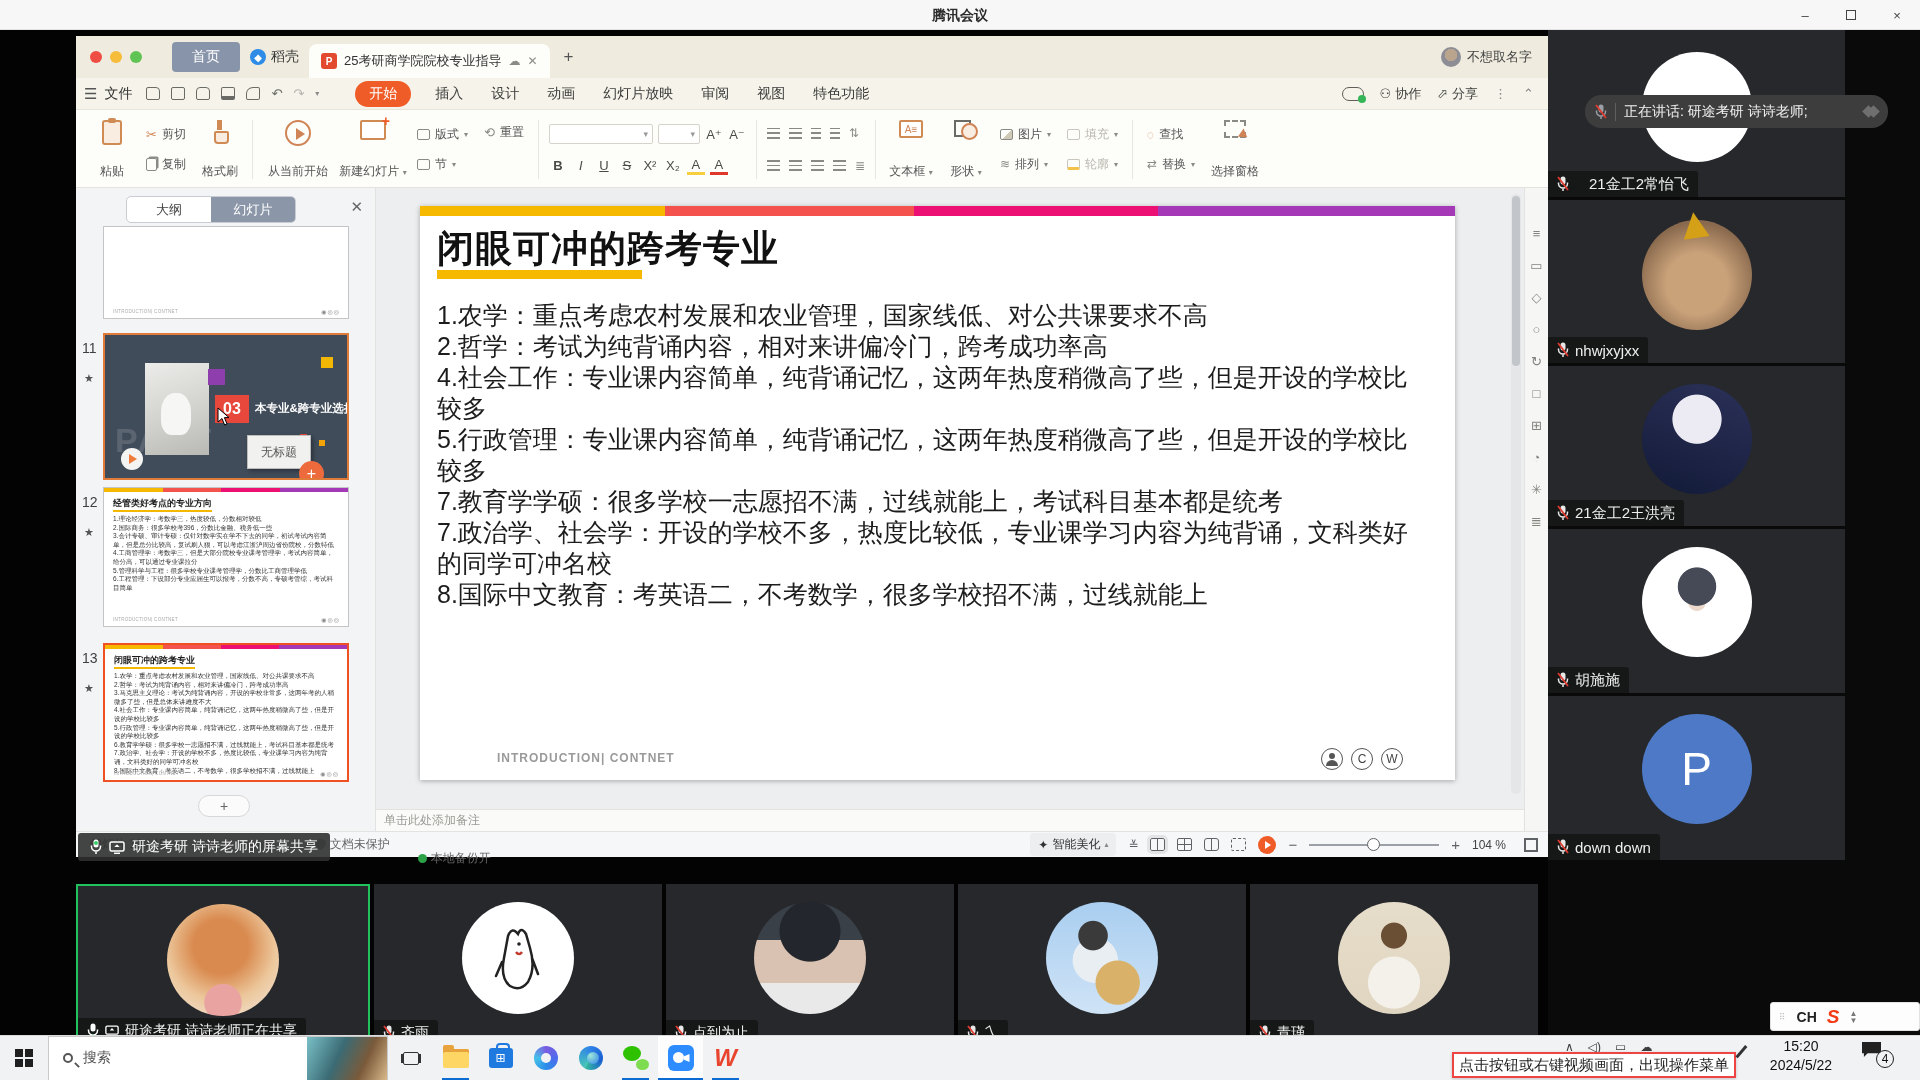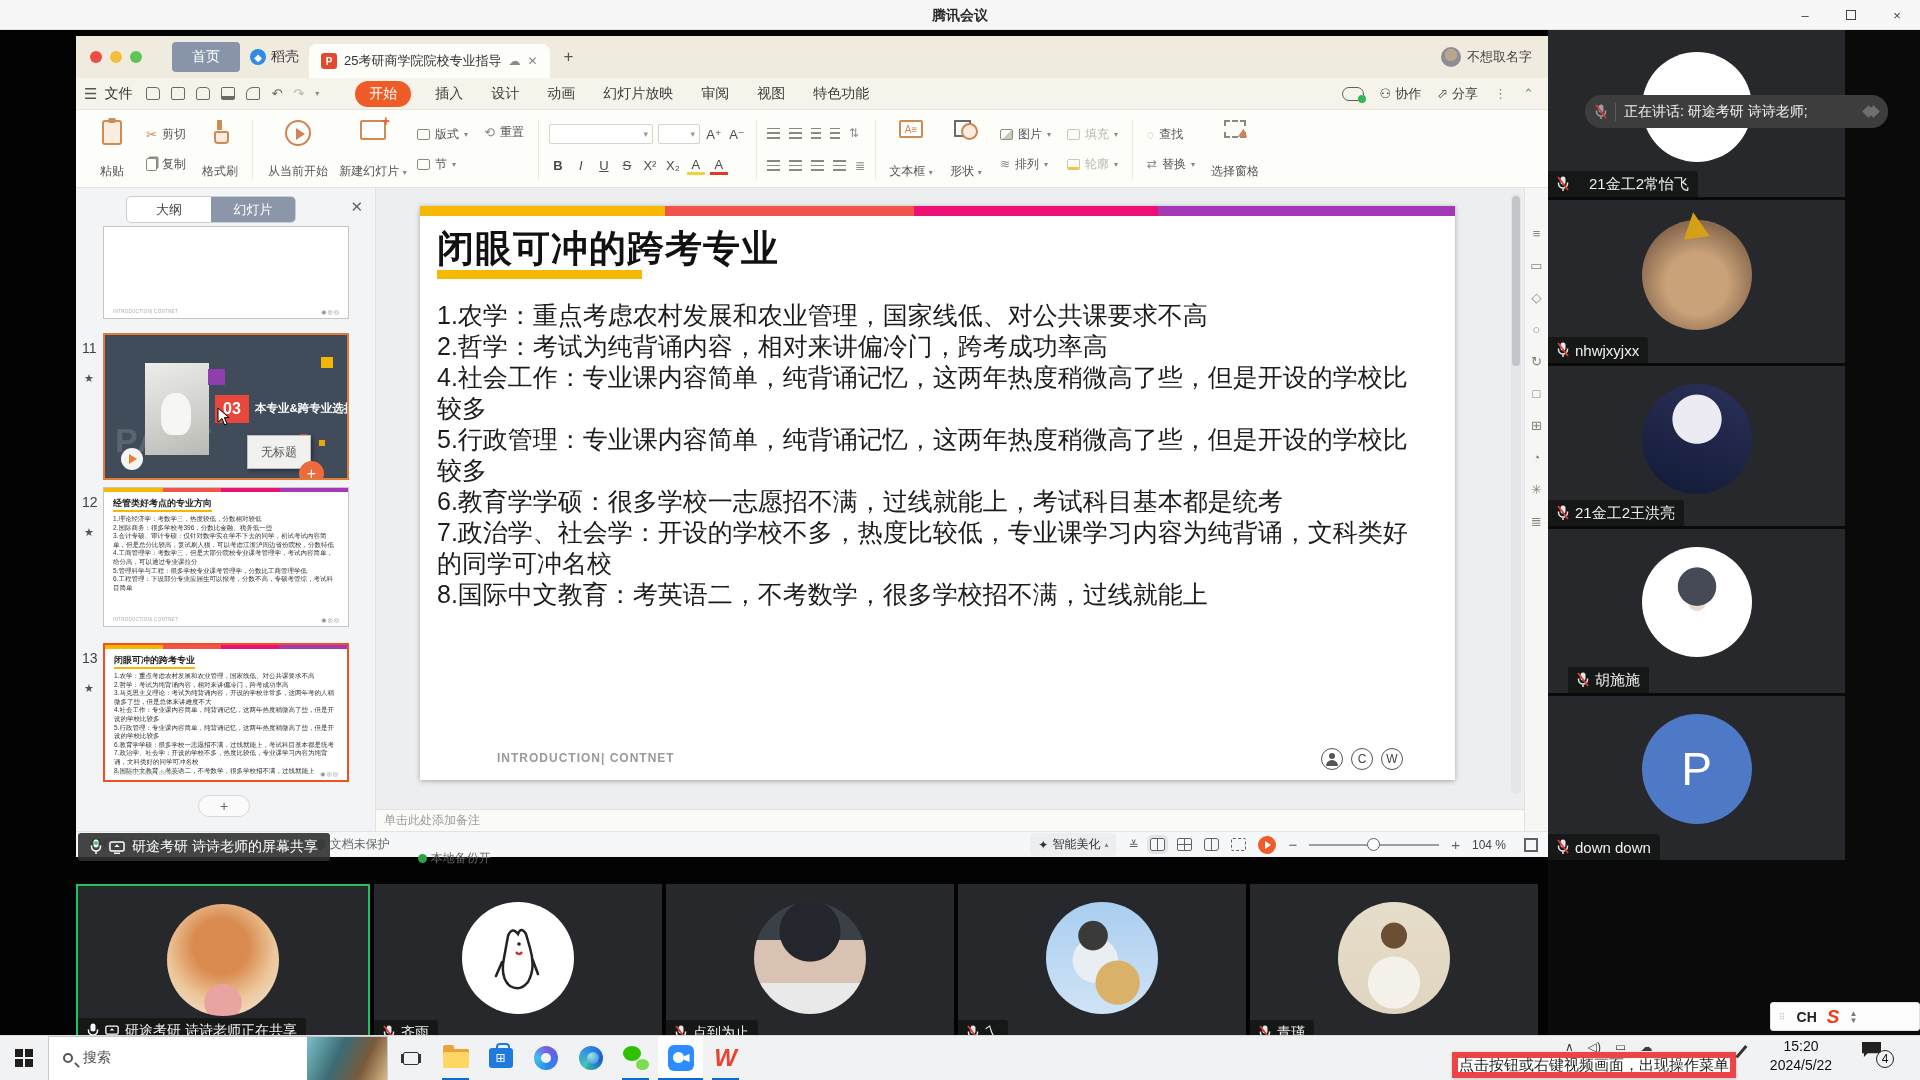--- a/index.html
+++ b/index.html
@@ -190,21 +190,21 @@
   .m365-ico::after { content:""; position:absolute; left:7px; top:7px; width:10px; height:10px; border-radius:50%; background:#f0f2f4; }
   .edge-ico { width:24px; height:24px; border-radius:50%; background:conic-gradient(from 210deg,#49c6b8,#2f83e8 40%,#1a5fd0 70%,#35b8a0); position:relative; }
   .edge-ico::after { content:""; position:absolute; left:8px; top:6px; width:12px; height:12px; border-radius:50%; background:radial-gradient(circle at 30% 30%, #9ee8d8, #2f83e8); }
   .wechat-ico { width:26px; height:24px; position:relative; }
   .wechat-ico::before { content:""; position:absolute; left:0; top:0; width:18px; height:15px; border-radius:50%; background:#2dc100; }
   .wechat-ico::after { content:""; position:absolute; right:0; bottom:0; width:13px; height:11px; border-radius:50%; background:#7ddc4f; }
   .meet-ico { width:26px; height:26px; border-radius:6px; background:#2d8cff; position:relative; }
   .meet-ico::before { content:""; position:absolute; left:5px; top:7px; width:11px; height:11px; border-radius:50%; background:#fff; }
   .meet-ico::after { content:""; position:absolute; right:4px; top:9px; width:6px; height:8px; background:#fff; clip-path:polygon(0 30%,100% 0,100% 100%,0 70%); }
   .wps-ico { font-size:24px; font-weight:800; color:#e8442e; font-style:italic; }
-  #tray-tip { position:absolute; left:1452px; top:1052px; width:284px; height:26px; background:#fff; border:6px solid #ef4444; box-shadow:0 1px 3px rgba(0,0,0,.2); display:flex; align-items:center; justify-content:center; font-size:15px; color:#1f1f1f; z-index:20; }
+  #tray-tip { position:absolute; left:1452px; top:1052px; width:284px; height:26px; background:#fff; border:2px solid #ef4444; box-shadow:0 1px 3px rgba(0,0,0,.2); display:flex; align-items:center; justify-content:center; font-size:15px; color:#1f1f1f; z-index:20; }
   #tray-icons { position:absolute; left:1565px; top:1040px; display:flex; gap:14px; color:#3c3c3c; font-size:12px; z-index:10; }
   .pen-ico { position:absolute; left:1740px; top:1044px; width:2.5px; height:15px; background:#333; transform:rotate(40deg); z-index:25; }
   #clock { position:absolute; left:1755px; top:1037px; width:92px; text-align:center; font-size:14px; color:#111; line-height:19px; z-index:25; }
   .notif-ico { position:absolute; left:1862px; top:1042px; width:19px; height:15px; background:#222; clip-path:polygon(0 0,100% 0,100% 75%,30% 75%,10% 100%,10% 75%,0 75%); z-index:25; }
   .notif-badge { position:absolute; left:1876px; top:1050px; width:18px; height:18px; border-radius:50%; border:1.5px solid #222; background:#f0f2f4; color:#111; font-size:12px; display:flex; align-items:center; justify-content:center; z-index:26; }
 
   
   #sogou { left:1770px; top:1002px; width:150px; height:29px; background:#fdfdfd; border:1px solid #e2e2e2; border-radius:3px; display:flex; align-items:center; gap:10px; padding:0 8px; z-index:40; }
   .dots-handle { color:#c2c2c2; font-size:9px; letter-spacing:1px; }
   .sogou-s { color:#f33b17; font-size:19px; font-weight:900; font-style:italic; }
@@ -502,21 +502,21 @@
               <i style="width:23.6%; background:#ec1075;"></i>
               <i style="width:28.7%; background:#a438b6;"></i>
             </div>
             <div id="slide-title">闭眼可冲的跨考专业</div>
             <div id="title-underline"></div>
             <div id="slide-body">
               <div>1.农学：重点考虑农村发展和农业管理，国家线低、对公共课要求不高</div>
               <div>2.哲学：考试为纯背诵内容，相对来讲偏冷门，跨考成功率高</div>
               <div>4.社会工作：专业课内容简单，纯背诵记忆，这两年热度稍微高了些，但是开设的学校比较多</div>
               <div>5.行政管理：专业课内容简单，纯背诵记忆，这两年热度稍微高了些，但是开设的学校比较多</div>
-              <div>6.教育学学硕：很多学校一志愿招不满，过线就能上，考试科目基本都是统考</div>
+              <div>7.教育学学硕：很多学校一志愿招不满，过线就能上，考试科目基本都是统考</div>
               <div>7.政治学、社会学：开设的学校不多，热度比较低，专业课学习内容为纯背诵，文科类好的同学可冲名校</div>
               <div>8.国际中文教育：考英语二，不考数学，很多学校招不满，过线就能上</div>
             </div>
             <div id="slide-foot">INTRODUCTION| CONTNET</div>
             <div id="slide-circles">
               <span class="s-circle person"></span>
               <span class="s-circle">C</span>
               <span class="s-circle">W</span>
             </div>
           </div>
@@ -700,21 +700,21 @@
         <path d="M1.5 6.5v1a4.5 4.5 0 0 0 9 0v-1" fill="none" stroke="#e8e8e8" stroke-width="1.5"></path>
         <line x1="6" y1="12.5" x2="6" y2="15" stroke="#e8e8e8" stroke-width="1.5"></line>
         <line x1="1" y1="1" x2="11" y2="14" stroke="#e03b30" stroke-width="1.8"></line>
       </svg>
       <span>21金工2王洪亮</span>
     </div>
   </div>
 
   <div class="ptile" style="top:499px; height:164px;">
     <span class="p-avatar" style="top:18px; background:radial-gradient(circle at 50% 36%, #454a56 0 21%, rgba(0,0,0,0) 22%), radial-gradient(circle at 50% 50%, #ecd9cb 0 11%, rgba(0,0,0,0) 12%), #fff;"></span>
-    <div class="v-label" style="font-size:15px;margin-left:20px;">
+    <div class="v-label" style="font-size:15px;">
       <svg class="mic-svg" viewBox="0 0 12 16">
         <rect x="3.5" y="0.5" width="5" height="8" rx="2.5" fill="#e8e8e8"></rect>
         <path d="M1.5 6.5v1a4.5 4.5 0 0 0 9 0v-1" fill="none" stroke="#e8e8e8" stroke-width="1.5"></path>
         <line x1="6" y1="12.5" x2="6" y2="15" stroke="#e8e8e8" stroke-width="1.5"></line>
         <line x1="1" y1="1" x2="11" y2="14" stroke="#e03b30" stroke-width="1.8"></line>
       </svg>
       <span>胡施施</span>
     </div>
   </div>
 

